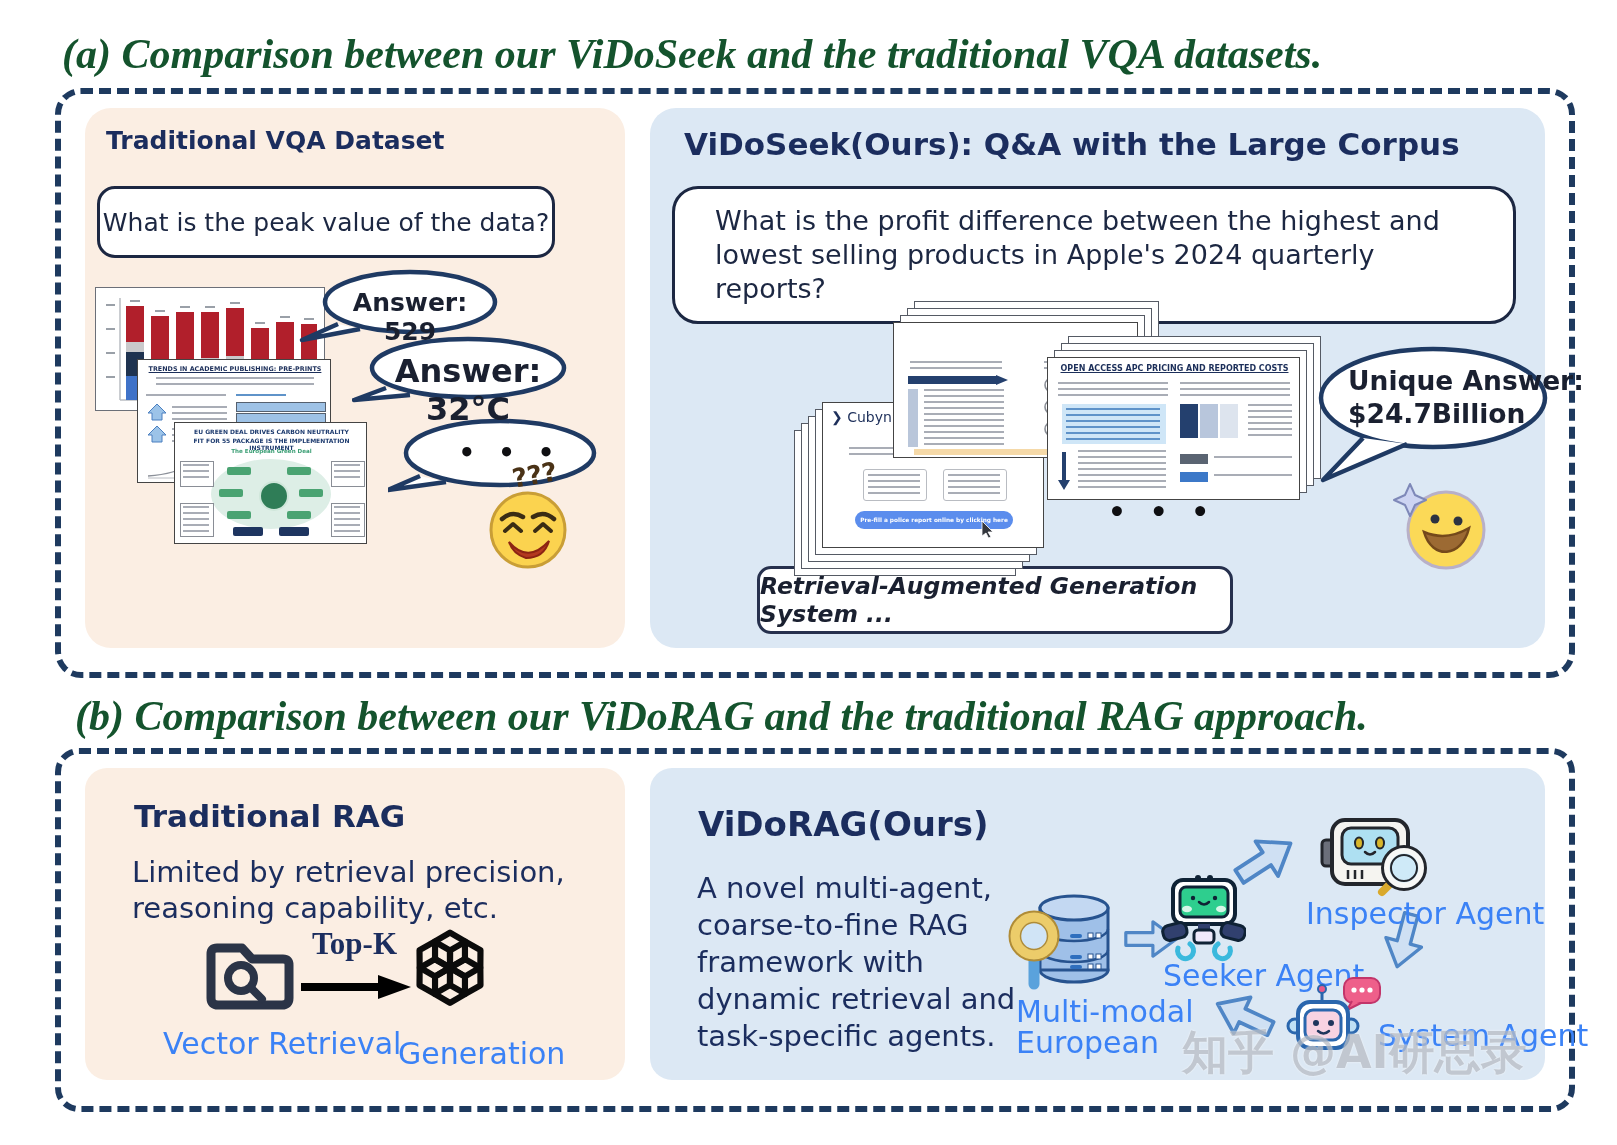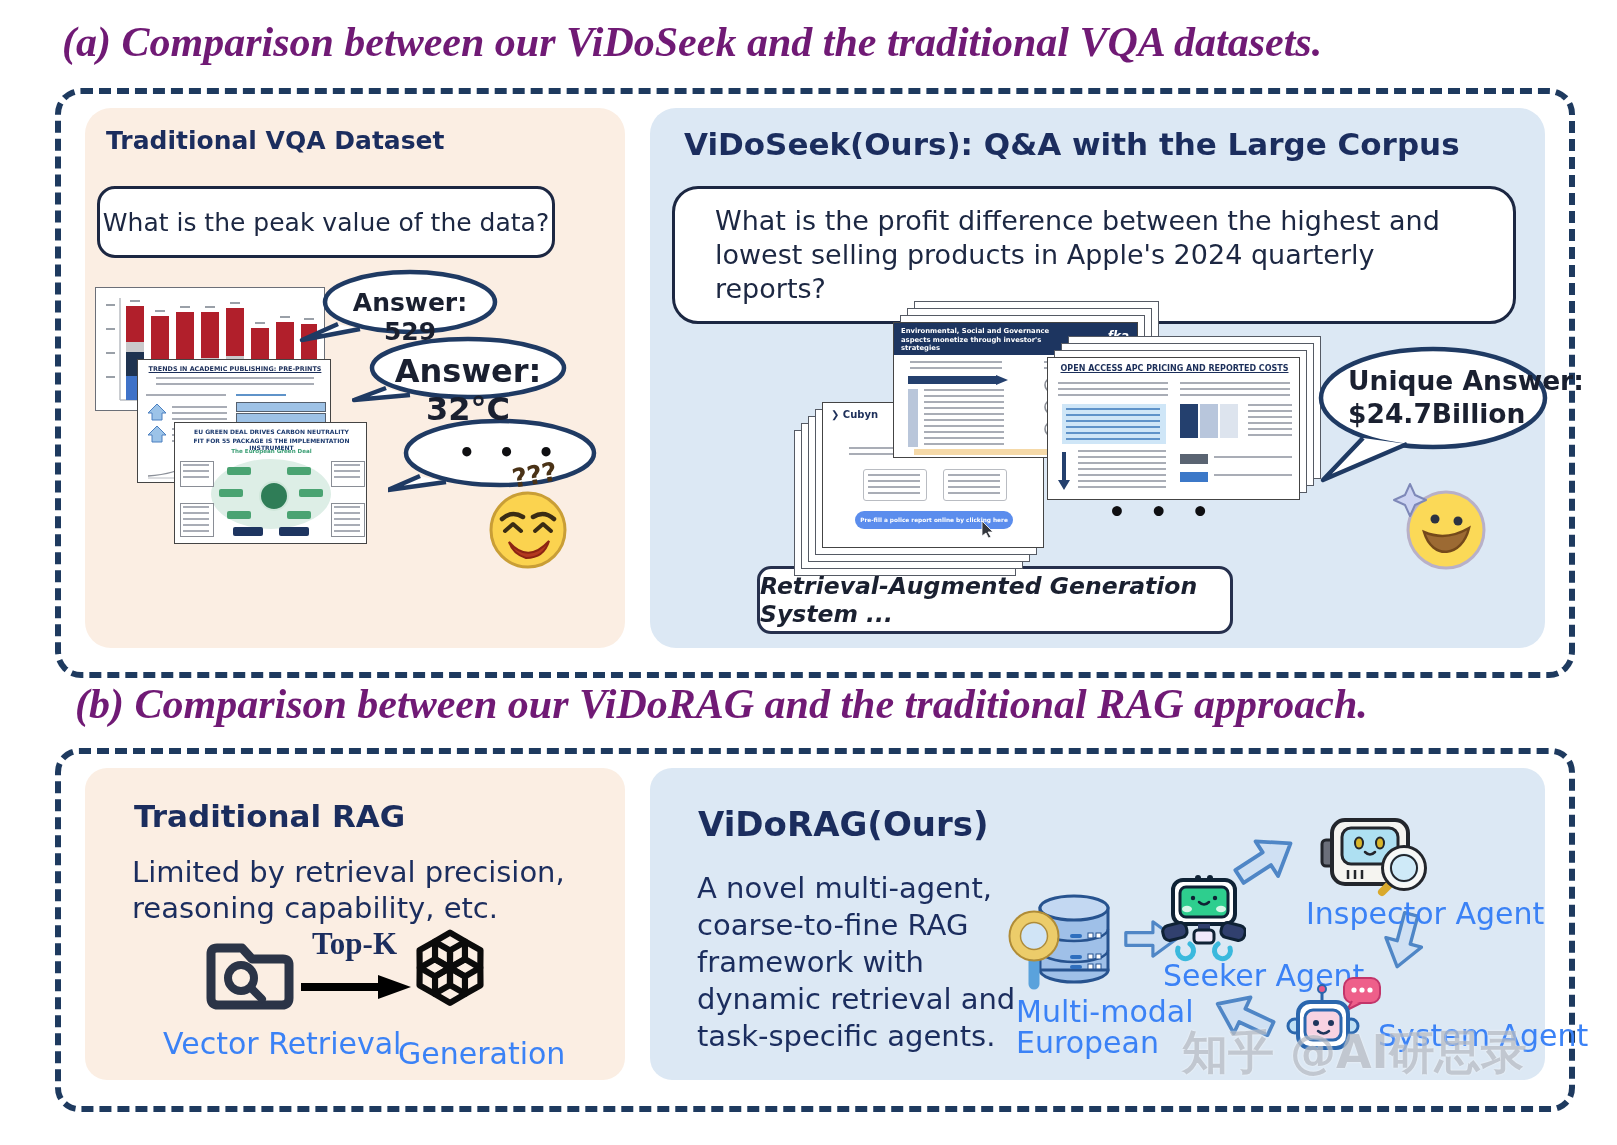--- a/index.html
+++ b/index.html
@@ -1,20 +1,20 @@
 <!DOCTYPE html>
 <html><head>
 <meta charset="utf-8">
 <style>
   html,body{margin:0;padding:0;background:#fff;}
   #stage{position:relative;width:1617px;height:1145px;background:#ffffff;overflow:hidden;
          font-family:"DejaVu Sans",sans-serif;color:#1b2d5e;}
   .abs{position:absolute;}
   .sec-title{font-family:"Liberation Serif",serif;font-style:italic;font-weight:bold;
-             font-size:42px;color:#701a75;white-space:nowrap;}
+             font-size:42px;color:#14532d;white-space:nowrap;margin-top:12px;}
   .dashed-box{border:6px dashed #1e3a5f;border-radius:26px;}
   .panel{border-radius:26px;}
   .panel-peach{background:#fbeee3;}
   .panel-blue{background:#dce8f4;}
   .heading{font-weight:bold;color:#1b2d5e;white-space:nowrap;}
   .qbox{background:#fff;border:3.5px solid #1c2742;display:flex;align-items:center;
         justify-content:center;color:#1c2742;}
   .pill{background:#fff;border:3.5px solid #26304d;border-radius:14px;display:flex;
         align-items:center;justify-content:center;font-style:italic;font-weight:600;color:#1a2030;}
   .bubble-text{color:#1a2030;font-weight:600;text-align:center;}
@@ -177,45 +177,41 @@
   <div class="abs qbox" style="left:672px;top:186px;width:806px;height:100px;border-radius:26px;
        font-size:27px;line-height:34px;justify-content:flex-start;padding:16px;">
     <span style="padding:0 24px;">What is the profit difference between the highest and lowest selling products in Apple's 2024 quarterly reports?</span>
   </div>
 
   <div class="abs page-behind" style="left:794px;top:430px;width:222px;height:146px;z-index:1;"></div>
   <div class="abs page-behind" style="left:801px;top:423px;width:222px;height:146px;z-index:1;"></div>
   <div class="abs page-behind" style="left:808px;top:416px;width:222px;height:146px;z-index:1;"></div>
   <div class="abs page-behind" style="left:815px;top:409px;width:222px;height:146px;z-index:1;"></div>
   <div class="abs mini-doc" style="left:822px;top:402px;width:222px;height:146px;z-index:2;border-color:#444;">
-    <div class="abs" style="left:8px;top:6px;font-size:10px;font-weight:bold;color:#1d2f5a;">❯ Cubyn</div>
+    <div class="abs" style="left:8px;top:6px;font-size:14px;font-weight:normal;color:#1d2f5a;">❯ Cubyn</div>
     <div class="abs lines" style="left:26px;top:44px;width:170px;height:10px;"></div>
     <div class="abs" style="left:40px;top:66px;width:62px;height:30px;border:1px solid #b9bcc2;border-radius:3px;">
       <div class="lines" style="margin:4px;width:52px;height:20px;"></div>
       </div>
     <div class="abs" style="left:120px;top:66px;width:62px;height:30px;border:1px solid #b9bcc2;border-radius:3px;">
       <div class="lines" style="margin:4px;width:52px;height:20px;"></div>
       </div>
     <div class="abs" style="left:32px;top:108px;width:158px;height:18px;background:#5b8ded;border-radius:9px;
          display:flex;align-items:center;justify-content:center;">
       <span style="font-size:5.8px;font-weight:bold;color:#fff;white-space:nowrap;">Pre-fill a police report online by clicking here</span>
     </div>
     <svg class="abs" style="left:158px;top:118px;" width="14" height="17">
       <polygon points="1,0 12,11 7,11 10,16 7.5,17 5,12 1,15" fill="#33363c" stroke="#fff" stroke-width="0.8"></polygon>
     </svg>
   </div>
 
   <div class="abs page-behind" style="left:914px;top:301px;width:245px;height:136px;z-index:3;"></div>
   <div class="abs page-behind" style="left:907px;top:308px;width:245px;height:136px;z-index:3;"></div>
   <div class="abs page-behind" style="left:900px;top:315px;width:245px;height:136px;z-index:3;"></div>
   <div class="abs mini-doc" style="left:893px;top:322px;width:245px;height:136px;z-index:4;border-color:#444;">
-    <div class="abs" style="left:0;top:0;width:245px;height:32px;background:#1d3560;">
-      <div class="abs" style="left:7px;top:4px;width:165px;font-size:6.8px;font-weight:bold;color:#fff;line-height:8.5px;">Environmental, Social and Governance aspects monetize through investor's strategies</div>
-      <div class="abs" style="right:10px;top:6px;font-size:12px;font-weight:bold;font-style:italic;color:#fff;">fka</div>
-    </div>
     <div class="abs lines" style="left:16px;top:38px;width:92px;height:10px;"></div>
     <svg class="abs" style="left:14px;top:52px;" width="100" height="10">
       <polygon points="0,1 88,1 88,0 100,5 88,10 88,9 0,9" fill="#24406e"></polygon>
     </svg>
     <div class="abs" style="left:14px;top:66px;width:10px;height:58px;background:#b9c6da;"></div>
     <div class="abs lines" style="left:30px;top:66px;width:80px;height:58px;"></div>
     <div class="abs lines" style="left:150px;top:38px;width:60px;height:10px;"></div>
     <svg class="abs" style="left:146px;top:52px;" width="92" height="72">
       <circle cx="12" cy="10" r="7" fill="none" stroke="#8a8e96" stroke-width="1.6"></circle>
       <circle cx="12" cy="32" r="7" fill="none" stroke="#8a8e96" stroke-width="1.6"></circle>

